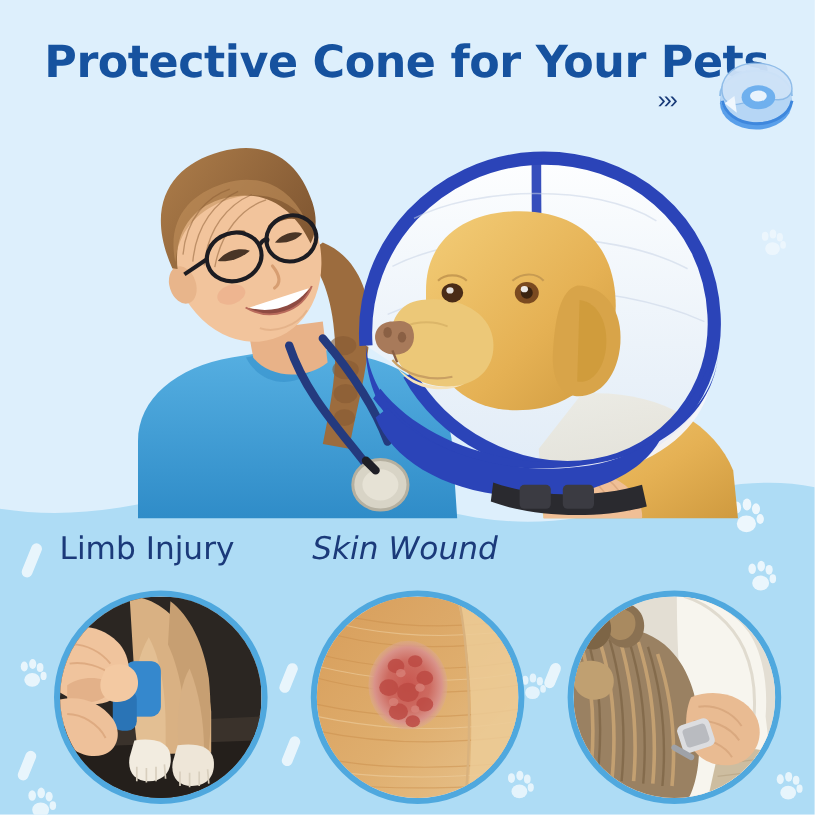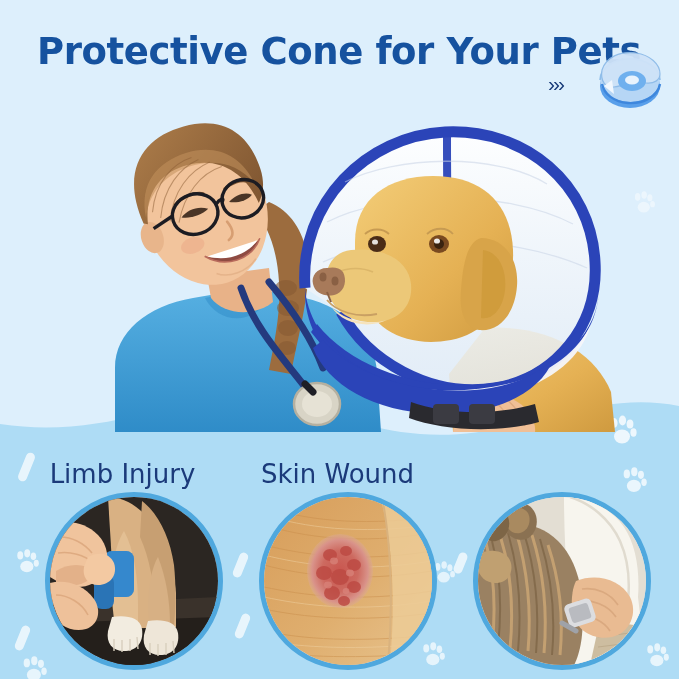--- a/index.html
+++ b/index.html
@@ -78,33 +78,32 @@
     width: 570px; height: 340px;
   }
   .hero svg { display: block; }
 
   
   .labels {
     position: absolute;
     left: 0; top: 443px;
     width: 679px;
     height: 40px;
-    margin-top: 16px;
   }
   .label {
     position: absolute;
     top: 0;
     text-align: center;
     font-size: 26px;
     color: #1b3a7a;
     font-family: "DejaVu Sans", sans-serif;
     white-space: nowrap;
   }
   .label.l0 { left: 20px;  width: 205px; }
-  .label.l1 { left: 235px; width: 205px; }
+  .label.l1 { left: 235px; width: 205px; font-style: italic; }
   .label.l2 { left: 450px; width: 210px; }
 
   
   .circle {
     position: absolute;
     border-radius: 50%;
     border: 5px solid #4fa8de;
     overflow: hidden;
     background: #cfe6f6;
     box-sizing: border-box;

